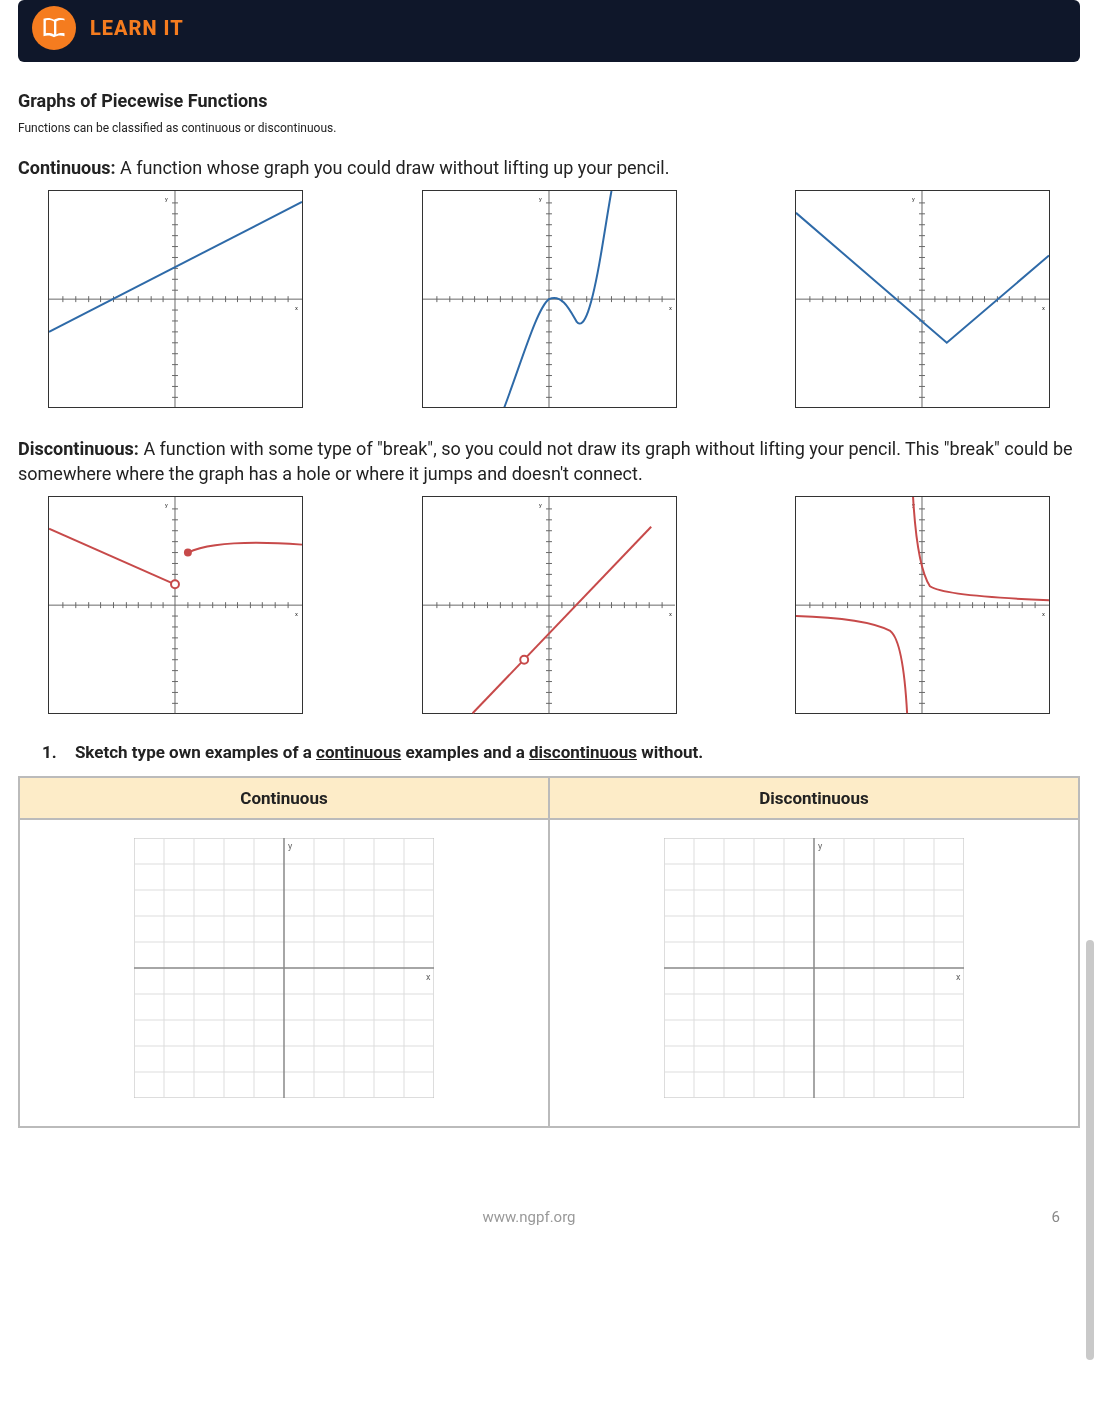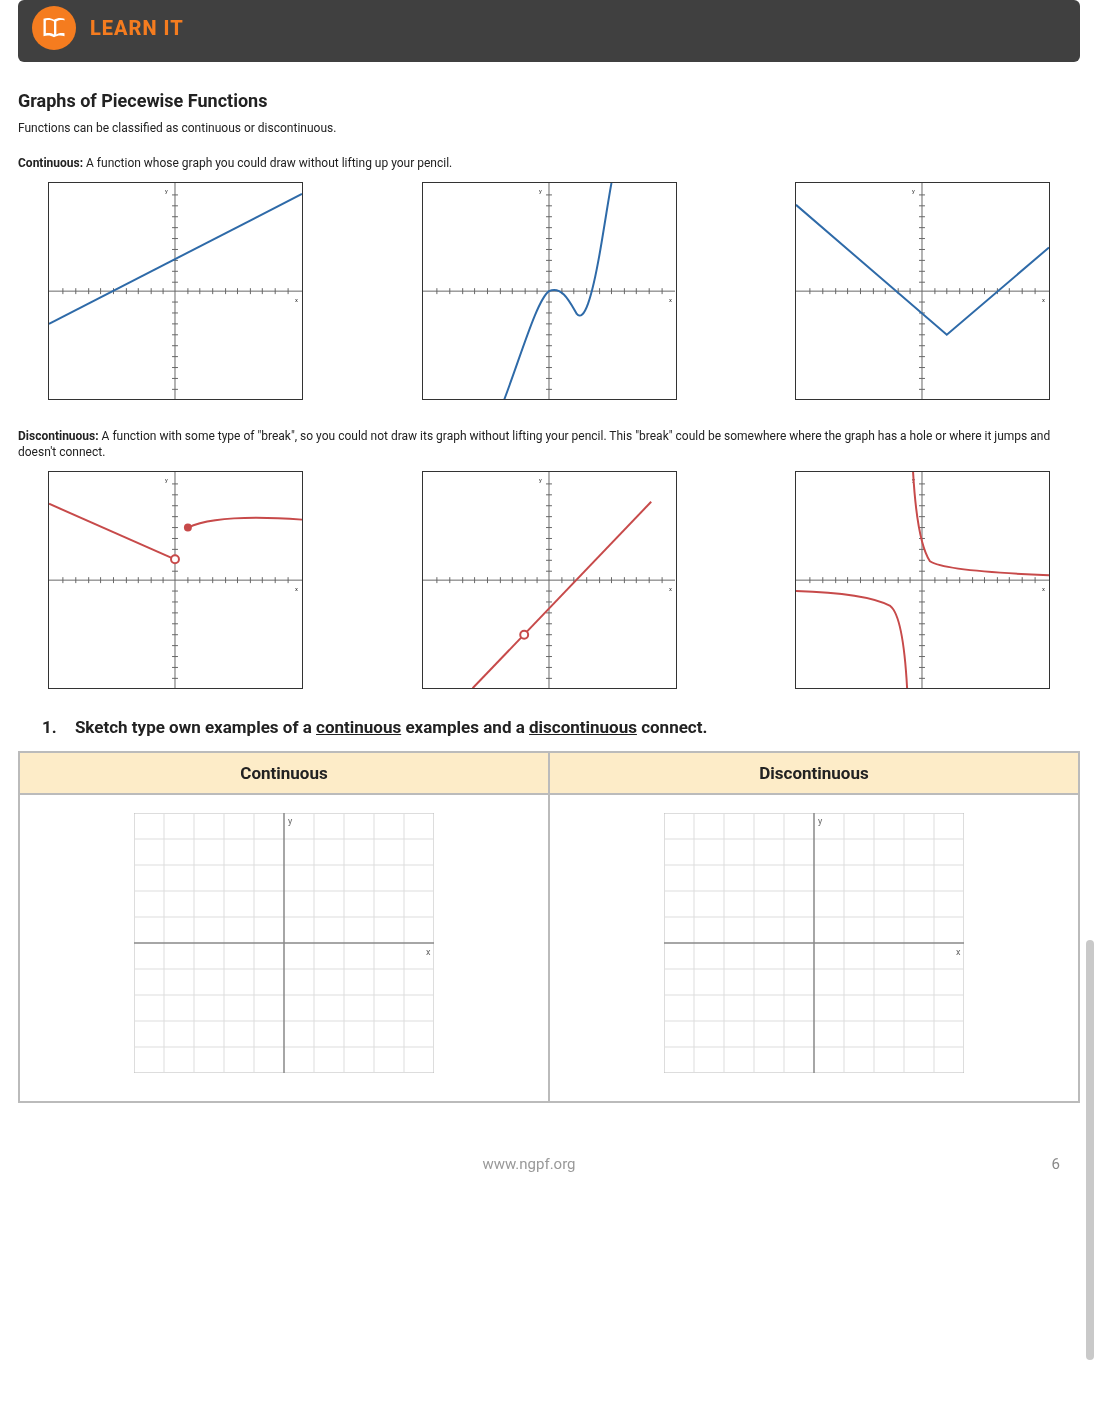--- a/index.html
+++ b/index.html
@@ -5,21 +5,21 @@
   * { box-sizing: border-box; }
   body {
     margin: 0;
     font-family: -apple-system, BlinkMacSystemFont, "Segoe UI", Roboto, Arial, sans-serif;
     background: #fff;
     color: #222;
     width: 1098px;
     padding: 0 18px 40px 18px;
   }
   .banner {
-    background: #404040;
+    background: #0f172a;
     border-radius: 6px;
     display: flex;
     align-items: center;
     padding: 6px 14px 12px 14px;
     margin-top: 0;
     margin-bottom: 28px;
   }
   .banner-icon {
     width: 44px; height: 44px;
     background: #f57c1f;
@@ -32,21 +32,21 @@
     font-weight: 800;
     font-size: 20px;
     letter-spacing: 1px;
   }
   .section-title {
     font-weight: 700;
     font-size: 18px;
     margin-bottom: 9px;
   }
   .body-text { font-size: 12px; line-height: 1.4; margin-bottom: 18px; }
-  .def-text { font-size: 12px; line-height: 1.4; margin-bottom: 10px; }
+  .def-text { font-size: 18px; line-height: 1.4; margin-bottom: 10px; }
   .def-label { font-weight: 700; }
   .graph-row {
     display: flex;
     justify-content: space-between;
     gap: 40px;
     padding: 0 30px;
     margin-bottom: 28px;
   }
   .graph-box {
     border: 1px solid #333;
@@ -85,21 +85,21 @@
     display: flex;
     justify-content: center;
   }
   .grid-sketch {
     width: 300px; height: 260px;
   }
   .footer {
     display: flex;
     justify-content: space-between;
     align-items: flex-end;
-    margin-top: 52px;
+    margin-top: 80px;
     color: #999;
     font-size: 15px;
     padding: 0 20px;
   }
   .footer .left { flex: 1; text-align: center; }
   .footer .mid { flex: 1; text-align: center; }
   .footer .page { width: 40px; text-align: right; color: #888; }
   .scroll-track {
     position: fixed;
     right: 4px;
@@ -422,21 +422,21 @@
         <text x="248" y="120" font-size="6" fill="#333">x</text>
       <path d="M 0 120 Q 70 122, 95 135 Q 108 145, 112 218" stroke="#c74a4a" stroke-width="2" fill="none"></path>
       <path d="M 118 0 Q 122 70, 135 90 Q 150 100, 255 104" stroke="#c74a4a" stroke-width="2" fill="none"></path>
     </svg>
   </div>
 </div>
 
 <div class="question">
   <span class="q-num">1.</span>
   <span class="q-text">
-    <span>Sketch type own examples of a </span><span class="underline">continuous</span><span> examples and a </span><span class="underline">discontinuous</span><span> connect.</span>
+    <span>Sketch type own examples of a </span><span class="underline">continuous</span><span> examples and a </span><span class="underline">discontinuous</span><span> without.</span>
   </span>
 </div>
 
 <div class="sketch-table">
   <div class="sketch-header-row">
     <div class="sketch-header">Continuous</div>
     <div class="sketch-header">Discontinuous</div>
   </div>
   <div class="sketch-body-row">
     <div class="sketch-cell">

